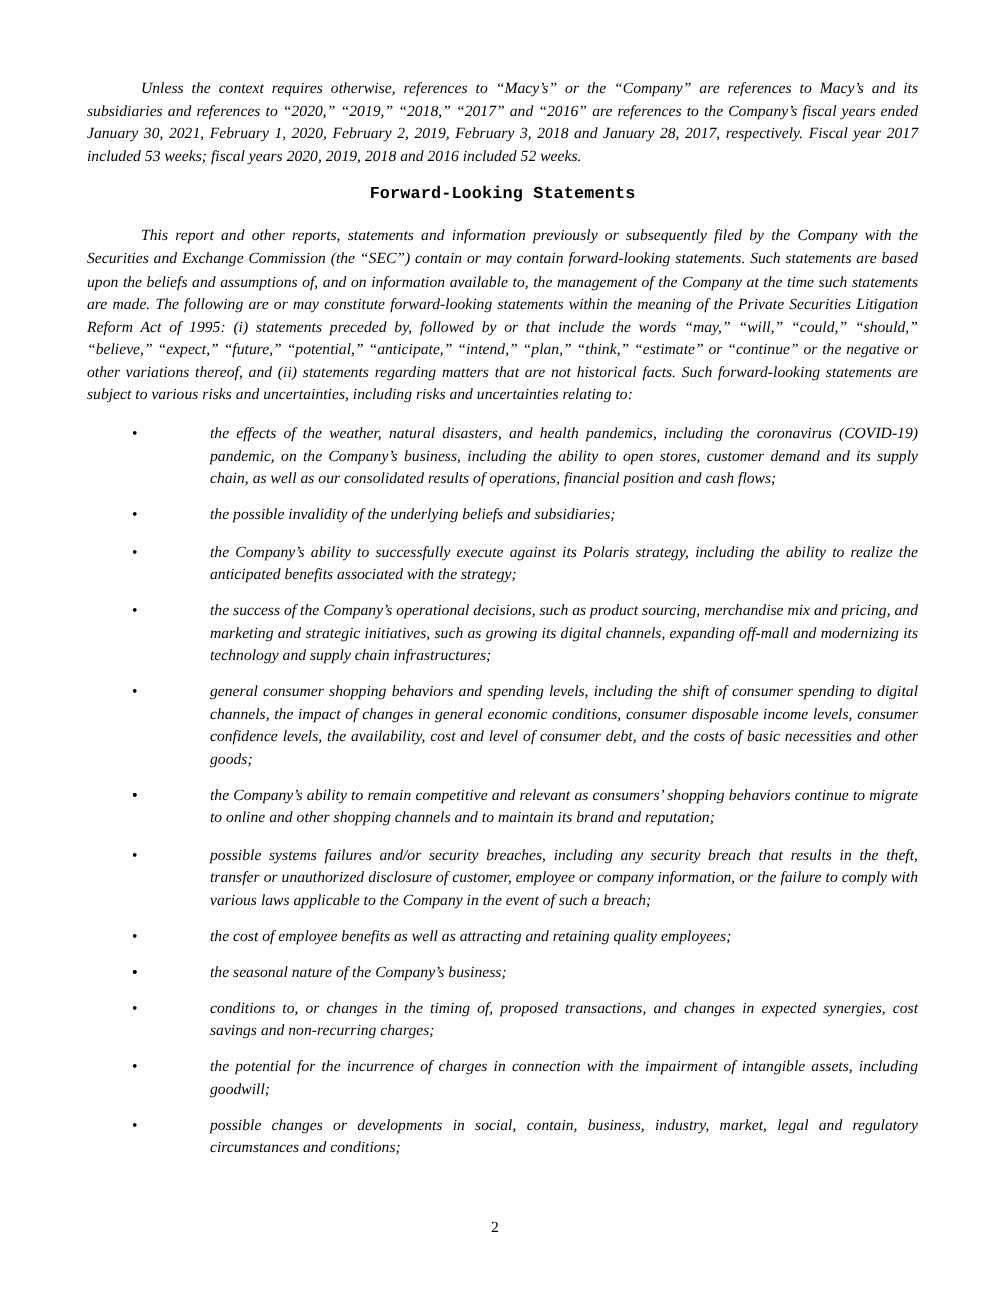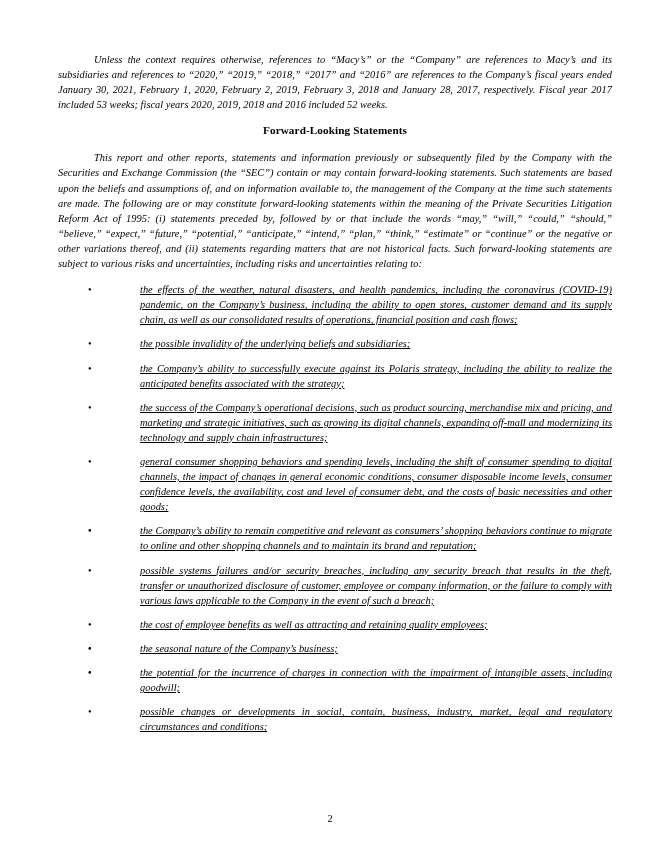--- a/index.html
+++ b/index.html
@@ -40,20 +40,21 @@
     letter-spacing: 0.02px;
   }
   h2.section-heading {
     font-style: normal;
     font-weight: bold;
     font-size: 11.2px;
     line-height: 15px;
     text-align: center;
     margin: 0;
     letter-spacing: 0.1px;
+    font-family: Liberation Mono, monospace;
   }
   .heading-gap-top { height: 11px; }
   .heading-gap-bottom { height: 12px; }
 
   ul.risk-list {
     list-style: none;
     margin: 0;
     padding: 0;
   }
   ul.risk-list > li {
@@ -72,21 +73,20 @@
     line-height: 15.1px;
     text-align: left;
   }
   ul.risk-list > li .item-text {
     display: block;
     font-style: italic;
     font-size: 10.4px;
     line-height: 15.1px;
     text-align: justify;
     letter-spacing: 0.02px;
-    text-decoration: underline;
   }
   .list-gap-top { height: 11px; }
 
   .page-number {
     position: absolute;
     left: 0;
     top: 812px;
     width: 660px;
     text-align: center;
     font-style: normal;
@@ -150,20 +150,21 @@
         </li>
         <li>
           <span class="bullet">•</span>
         </li>
         <li>
           <span class="bullet">•</span>
           <span class="item-text">the seasonal nature of the Company’s business;</span>
         </li>
         <li>
           <span class="bullet">•</span>
+          <span class="item-text">conditions to, or changes in the timing of, proposed transactions, and changes in expected synergies, cost savings and non-recurring charges;</span>
         </li>
         <li>
           <span class="bullet">•</span>
           <span class="item-text">the potential for the incurrence of charges in connection with the impairment of intangible assets, including goodwill;</span>
         </li>
         <li>
           <span class="bullet">•</span>
           <span class="item-text">possible changes or developments in social, contain, business, industry, market, legal and regulatory circumstances and conditions;</span>
         </li>
       </ul>

